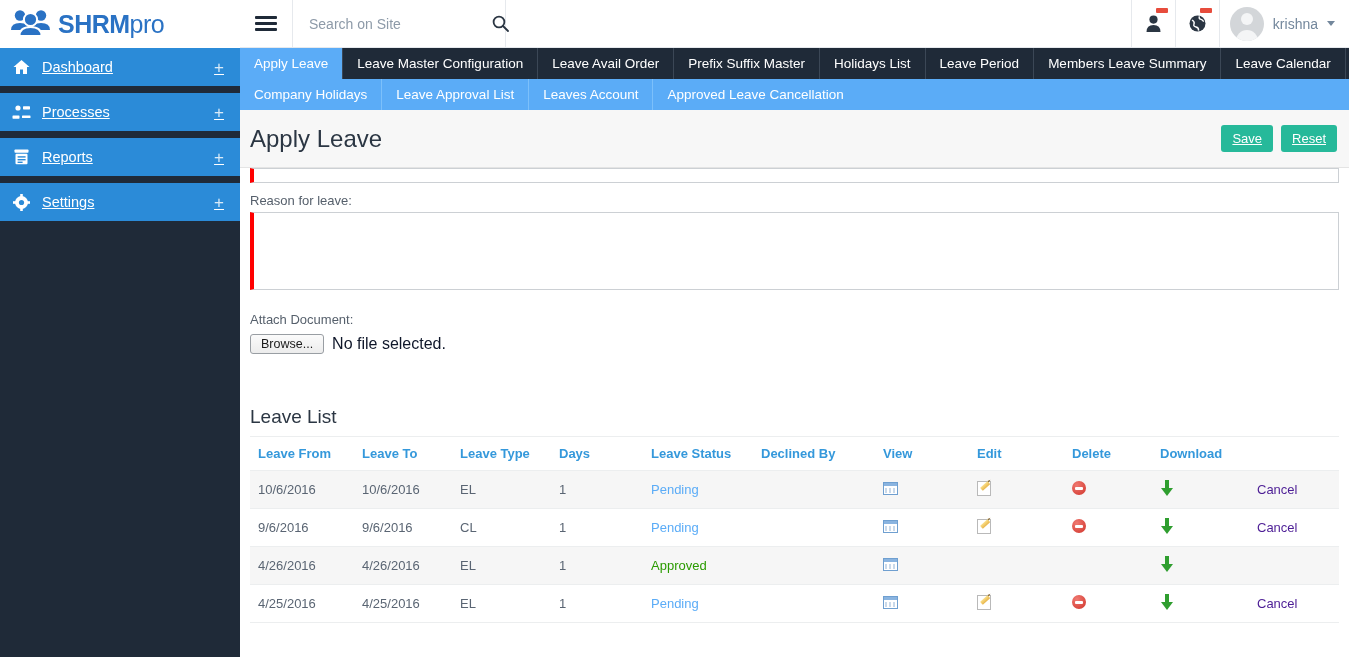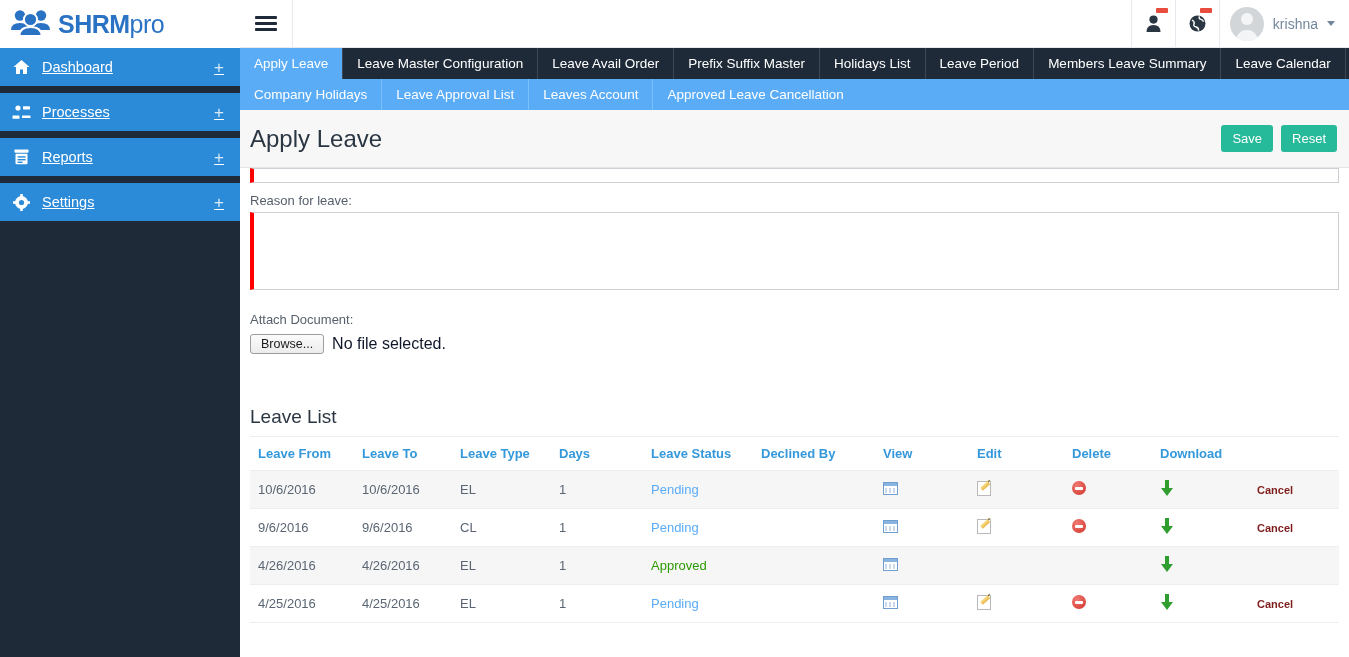--- a/index.html
+++ b/index.html
@@ -140,20 +140,21 @@
     padding: 0 10px 0 10px;
   }
   #page-title { font-size: 24px; color: #2b3643; font-weight: normal; }
   #page-actions { display: flex; gap: 8px; padding-right: 2px; }
   .btn-teal {
     background: #26b99a; color: #ffffff;
     border: none; border-radius: 3px;
     font-size: 13px; padding: 6px 11px;
     cursor: pointer;
     font-family: "Liberation Sans", sans-serif;
+    text-decoration: underline;
   }
 
   
   #content {
     position: absolute; left: 240px; top: 168px;
     width: 1109px; height: 489px;
     background: #ffffff;
     padding: 0 10px;
   }
   .form-cols { display: flex; }
@@ -210,21 +211,21 @@
   #leave-table tbody td {
     font-size: 13px; color: #5a6573;
     padding: 9px 0 9px 8px;
     border-bottom: 1px solid #eceeef;
     vertical-align: middle;
     height: 35px;
   }
   #leave-table tbody tr.odd td { background: #f6f6f6; }
   .status-pending { color: #5bacf7; cursor: pointer; }
   .status-approved { color: #2b9b00; }
-  .cancel-link { color: #7f1d1d; cursor: pointer; font-size: 11px; font-weight: bold; }
+  .cancel-link { color: #4c1d95; cursor: pointer; font-size: 13px; }
 
   
   .c-from { width: 104px; }
   .c-to { width: 98px; }
   .c-type { width: 99px; }
   .c-days { width: 92px; }
   .c-status { width: 110px; }
   .c-declined { width: 122px; }
   .c-view { width: 94px; }
   .c-edit { width: 95px; }
@@ -367,20 +368,29 @@
     </div>
   </div>
 
   <div id="topbar">
     <div id="hamburger">
       <div>
         <span class="bar"></span>
         <span class="bar"></span>
         <span class="bar"></span>
       </div>
+    </div>
+    <div id="searchbox">
+      <input id="search-input" type="text" placeholder="Search on Site" style="">
+      <span id="search-icon">
+        <svg width="17" height="17" viewBox="0 0 17 17" fill="none" stroke="#2b3643" stroke-width="1.8">
+          <circle cx="7" cy="7" r="5.4"></circle>
+          <line x1="11" y1="11" x2="16" y2="16" stroke-linecap="round"></line>
+        </svg>
+      </span>
     </div>
     <div id="topbar-spacer"></div>
 
     <div class="tb-icon">
       <svg width="15" height="17" viewBox="0 0 15 17" fill="#2b3643">
         <circle cx="7.5" cy="4.6" r="4.1"></circle>
         <path d="M0.5 17 q0-7 7-7 q7 0 7 7 z"></path>
       </svg>
       <span class="tb-badge"></span>
     </div>

